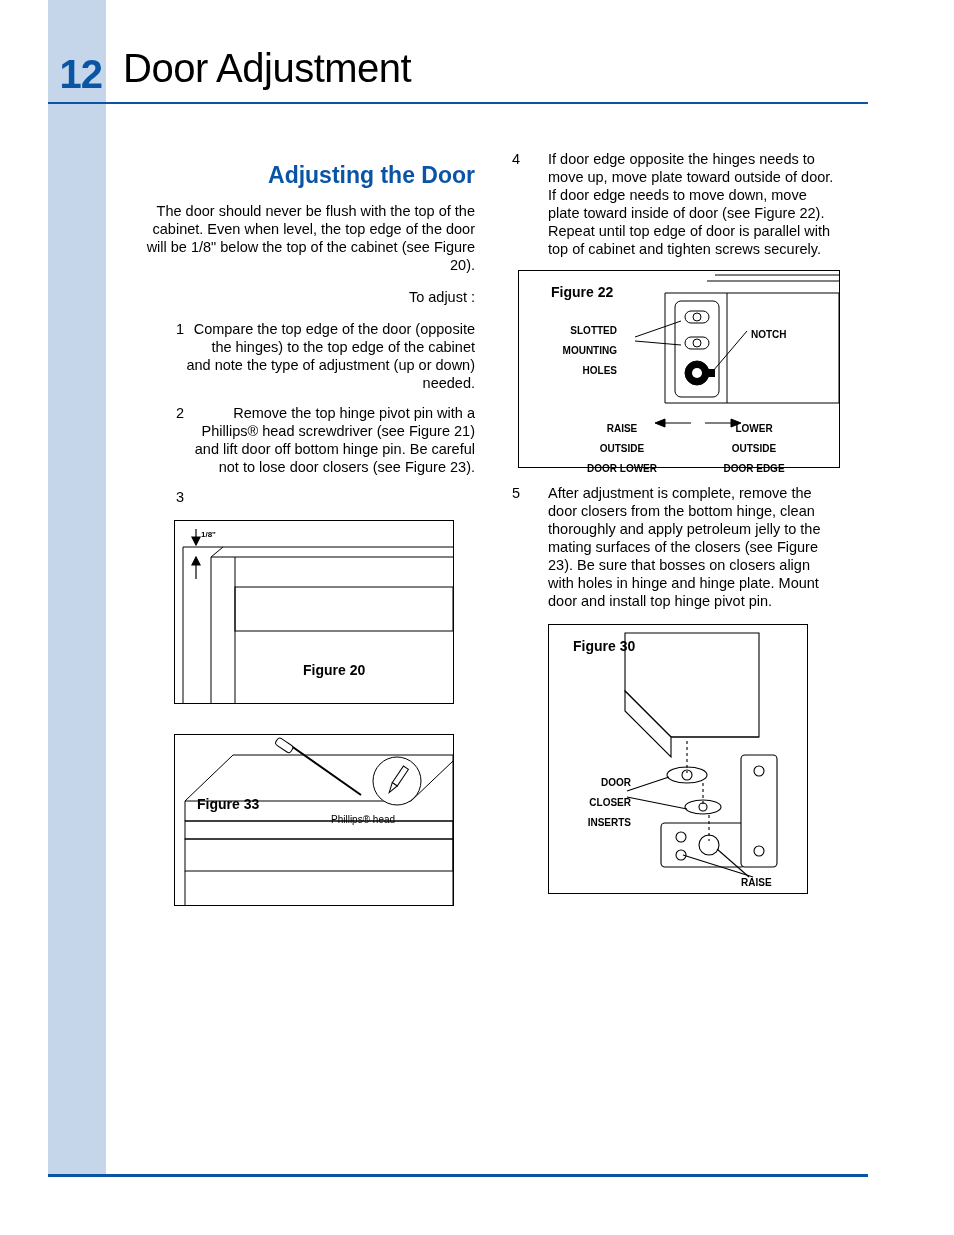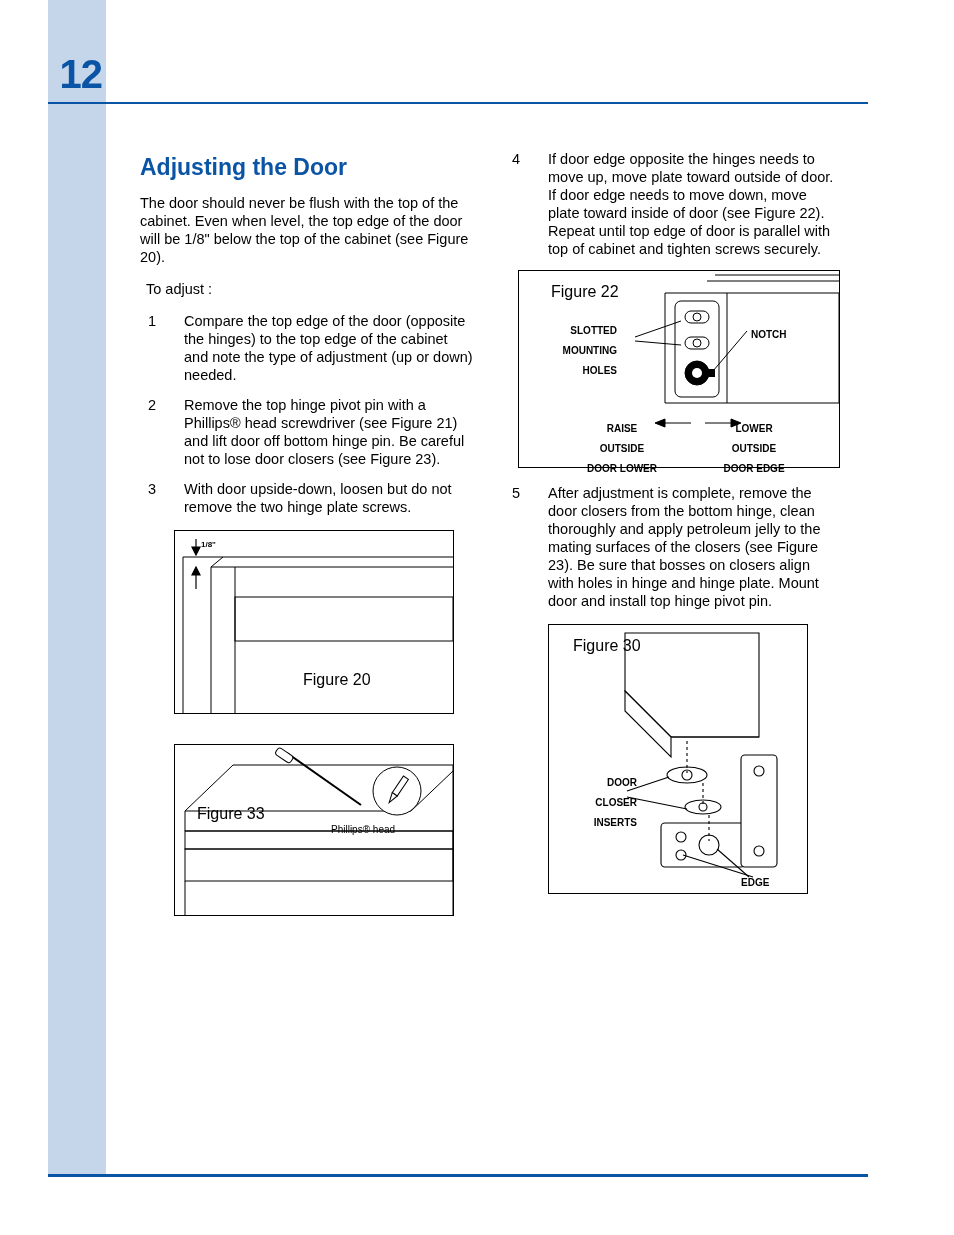--- a/index.html
+++ b/index.html
@@ -66,21 +66,21 @@
     height: 3px;
     background: var(--blue);
   }
   
   .col {
     position: absolute;
     width: 335px;
     font-size: 14.5px;
     line-height: 18px;
   }
-  .col-left { left: 140px; top: 158px; }
+  .col-left { left: 140px; top: 166px; text-align: right; }
   .col-right { left: 504px; top: 150px; }
   .section-head {
     color: var(--blue);
     font-size: 23px;
     font-weight: 700;
     margin: 0 0 18px 0;
   }
   .para { margin: 0 0 14px 0; }
   .step {
     display: flex;
@@ -92,58 +92,58 @@
   }
   .step-txt { flex: 1; }
   .indent6 { padding-left: 6px; }
   
   .fig {
     border: 1px solid #000;
     position: relative;
     background: #fff;
   }
   .fig-label {
-    font-weight: 400;
-    font-size: 16px;
+    font-weight: 700;
+    font-size: 14px;
   }
   .callout {
     font-size: 10px;
     font-weight: 700;
     text-align: center;
     line-height: 20px;
     position: absolute;
   }
   .tiny { font-size: 8px; font-weight: 700; }
   svg { display: block; }
 </style>
 </head>
 <body>
 
 <div class="sheet">
   <div class="stripe"></div>
 
   <div class="page-num">12</div>
+  <div class="page-title">Door Adjustment</div>
   <div class="hr-top"></div>
 
   <div class="col col-left">
     <h2 class="section-head">Adjusting the Door</h2>
     <p class="para">The door should never be flush with the top of the cabinet. Even when level, the top edge of the door will be 1/8" below the top of the cabinet (see Figure 20).</p>
     <p class="para indent6">To adjust :</p>
 
     <div class="step">
       <div class="step-num">1</div>
       <div class="step-txt">Compare the top edge of the door (opposite the hinges) to the top edge of the cabinet and note the type of adjustment (up or down) needed.</div>
     </div>
     <div class="step">
       <div class="step-num">2</div>
       <div class="step-txt">Remove the top hinge pivot pin with a Phillips® head screwdriver (see Figure 21) and lift door off bottom hinge pin. Be careful not to lose door closers (see Figure 23).</div>
     </div>
     <div class="step">
       <div class="step-num">3</div>
-      <div class="step-txt">With door upside-down, loosen but do not remove the two hinge plate screws.</div>
     </div>
 
     <div class="fig" style="width:278px;height:182px;margin:14px 0 0 34px;">
       <svg width="278" height="182" viewBox="0 0 278 182">
 
         <g stroke="#000" stroke-width="1.2" fill="#000">
           <line x1="21" y1="8" x2="21" y2="22"></line>
             <polygon points="21,24 17,16 25,16"></polygon>
           <line x1="21" y1="58" x2="21" y2="38"></line>
             <polygon points="21,36 17,44 25,44"></polygon>
@@ -273,19 +273,19 @@
           <line x1="154" y1="158" x2="154" y2="180" stroke-dasharray="3 3"></line>
           <line x1="160" y1="190" x2="160" y2="216" stroke-dasharray="3 3"></line>
 
           <line x1="78" y1="166" x2="120" y2="152"></line>
           <line x1="78" y1="172" x2="138" y2="184"></line>
           <line x1="200" y1="252" x2="168" y2="224"></line>
           <line x1="204" y1="252" x2="134" y2="230"></line>
         </g>
       </svg>
 
-      <div class="callout" style="left:28px;top:148px;width:60px;text-align:right;">DOOR CLOSER INSERTS</div>
-      <div class="callout" style="left:192px;top:248px;width:50px;text-align:left;">EDGE</div>
+      <div class="callout" style="left:22px;top:148px;width:60px;text-align:right;">DOOR CLOSER INSERTS</div>
+      <div class="callout" style="left:192px;top:248px;width:50px;text-align:left;">RAISE</div>
     </div>
   </div>
 
   <div class="hr-bot"></div>
 </div>
 
 </body></html>

